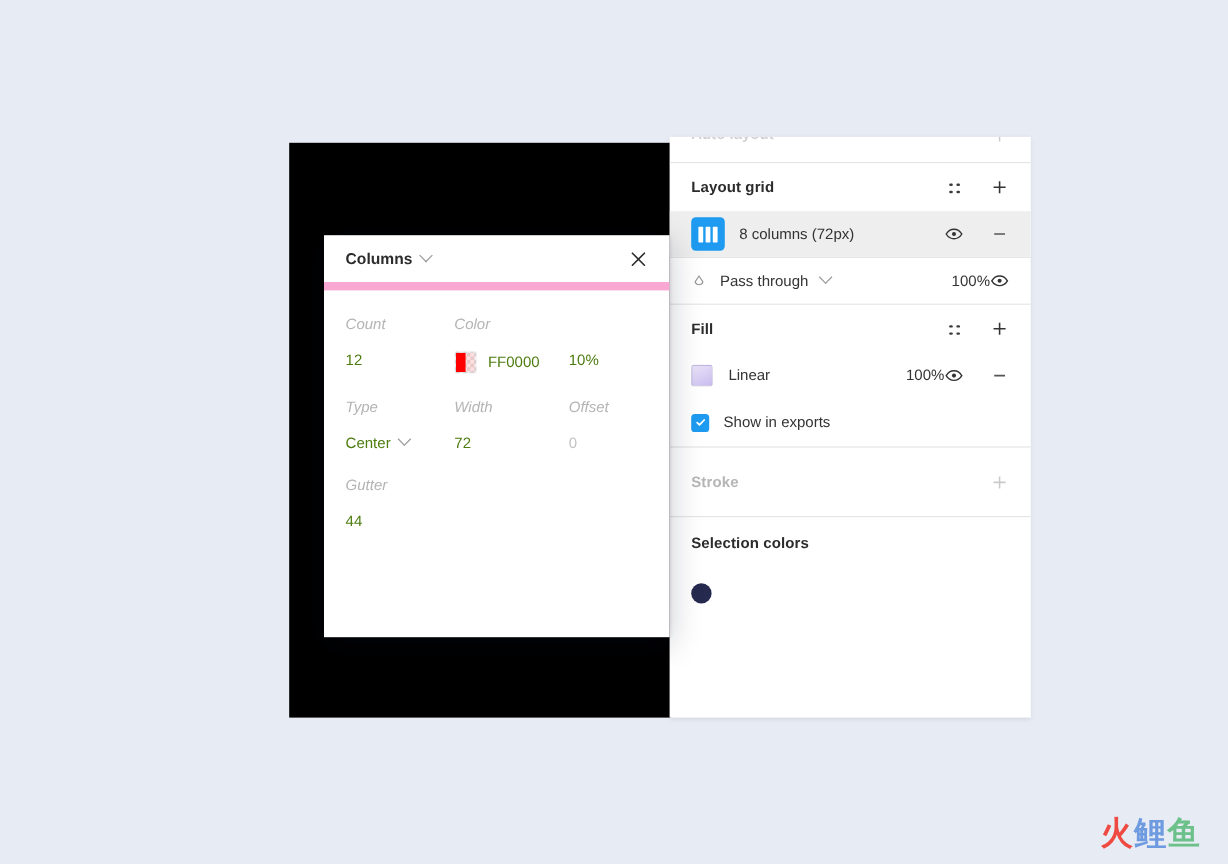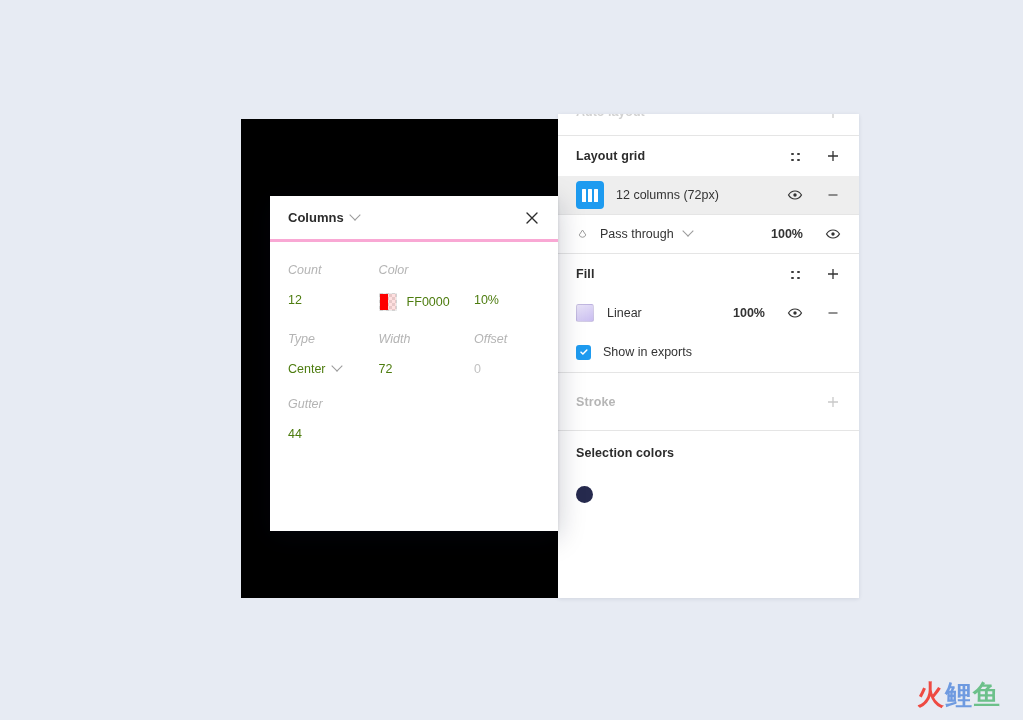--- a/index.html
+++ b/index.html
@@ -82,22 +82,21 @@
   .row-label {
     font-size: 12.5px;
     color: #333333;
     flex: 1;
     white-space: nowrap;
   }
   .row-value {
     font-size: 12.5px;
     color: #333333;
     width: 54px;
-    text-align: left;
-    font-weight: bold;
+    text-align: right;
   }
   .row-icons {
     display: flex;
     align-items: center;
     gap: 22px;
   }
 
   
   #clipped-strip {
     height: 22px;
@@ -221,21 +220,21 @@
     background: #ffffff;
     box-shadow: 0 6px 26px rgba(12,20,45,0.22), 0 1px 3px rgba(12,20,45,0.14);
     overflow: hidden;
   }
 
   #pop-head {
     height: 46px;
     display: flex;
     align-items: center;
     padding: 0 17px 0 18px;
-    border-bottom: 3px solid #f9a8d4;
+    border-bottom: 7px solid #f9a8d4;
   }
   #pop-title {
     font-size: 13px;
     font-weight: bold;
     color: #2c2c2c;
   }
   #pop-body { padding: 0 18px; }
 
   .fld-row {
     display: flex;
@@ -350,21 +349,21 @@
             </svg>
           </span>
         </span>
       </div>
       <div class="row selected">
         <span class="grid-ic">
           <span></span>
             <span></span>
             <span></span>
         </span>
-        <span class="row-label">12 columns (72px)</span>
+        <span class="row-label">8 columns (72px)</span>
         <span class="row-icons">
           <span class="ic">
             <svg class="eye-ic" viewBox="0 0 16 16" fill="none" stroke="currentColor" stroke-width="1.2">
               <path d="M1.5 8s2.4-4 6.5-4 6.5 4 6.5 4-2.4 4-6.5 4S1.5 8 1.5 8z"></path>
               <circle cx="8" cy="8" r="1.7" fill="currentColor" stroke="none"></circle>
             </svg>
           </span>
           <span class="ic">
             <svg class="minus-ic" viewBox="0 0 16 16" fill="none" stroke="currentColor" stroke-width="1.3">
               <path d="M3.5 8h9"></path>

